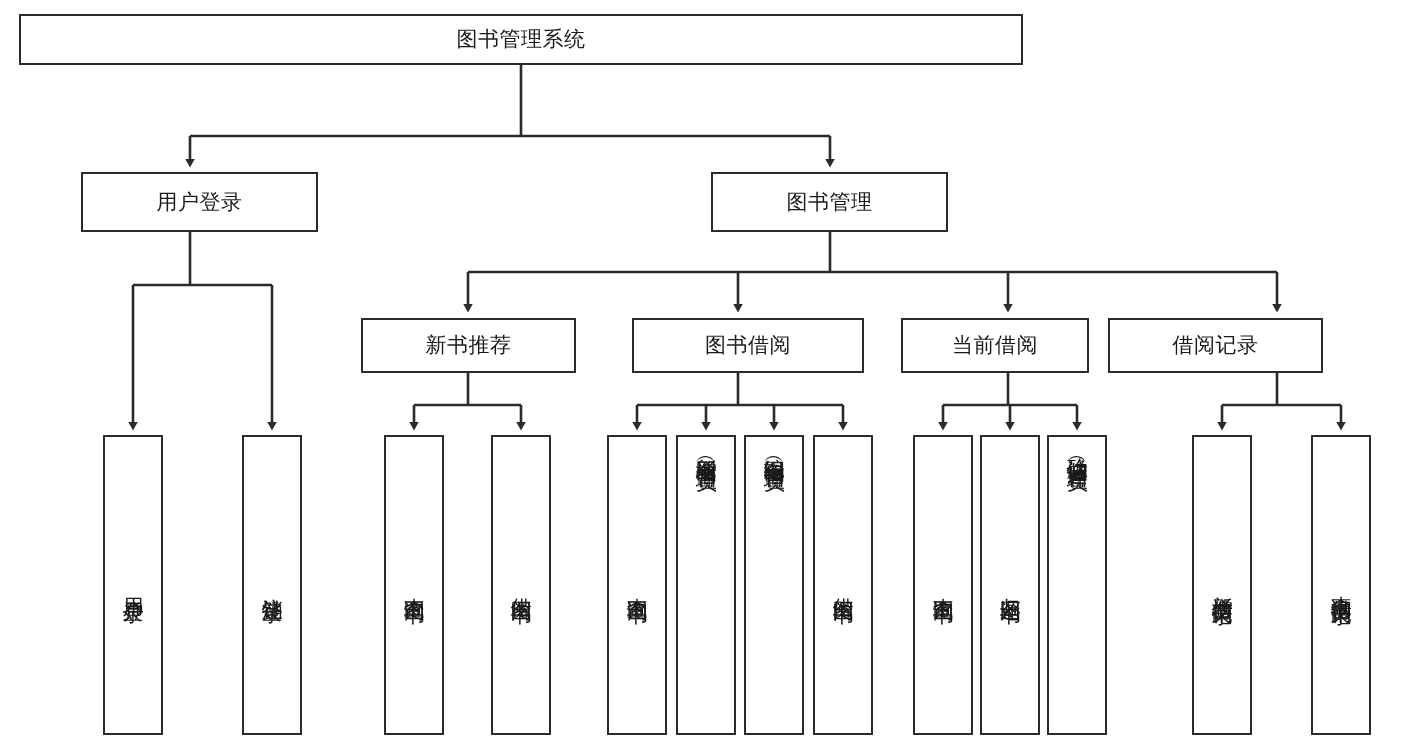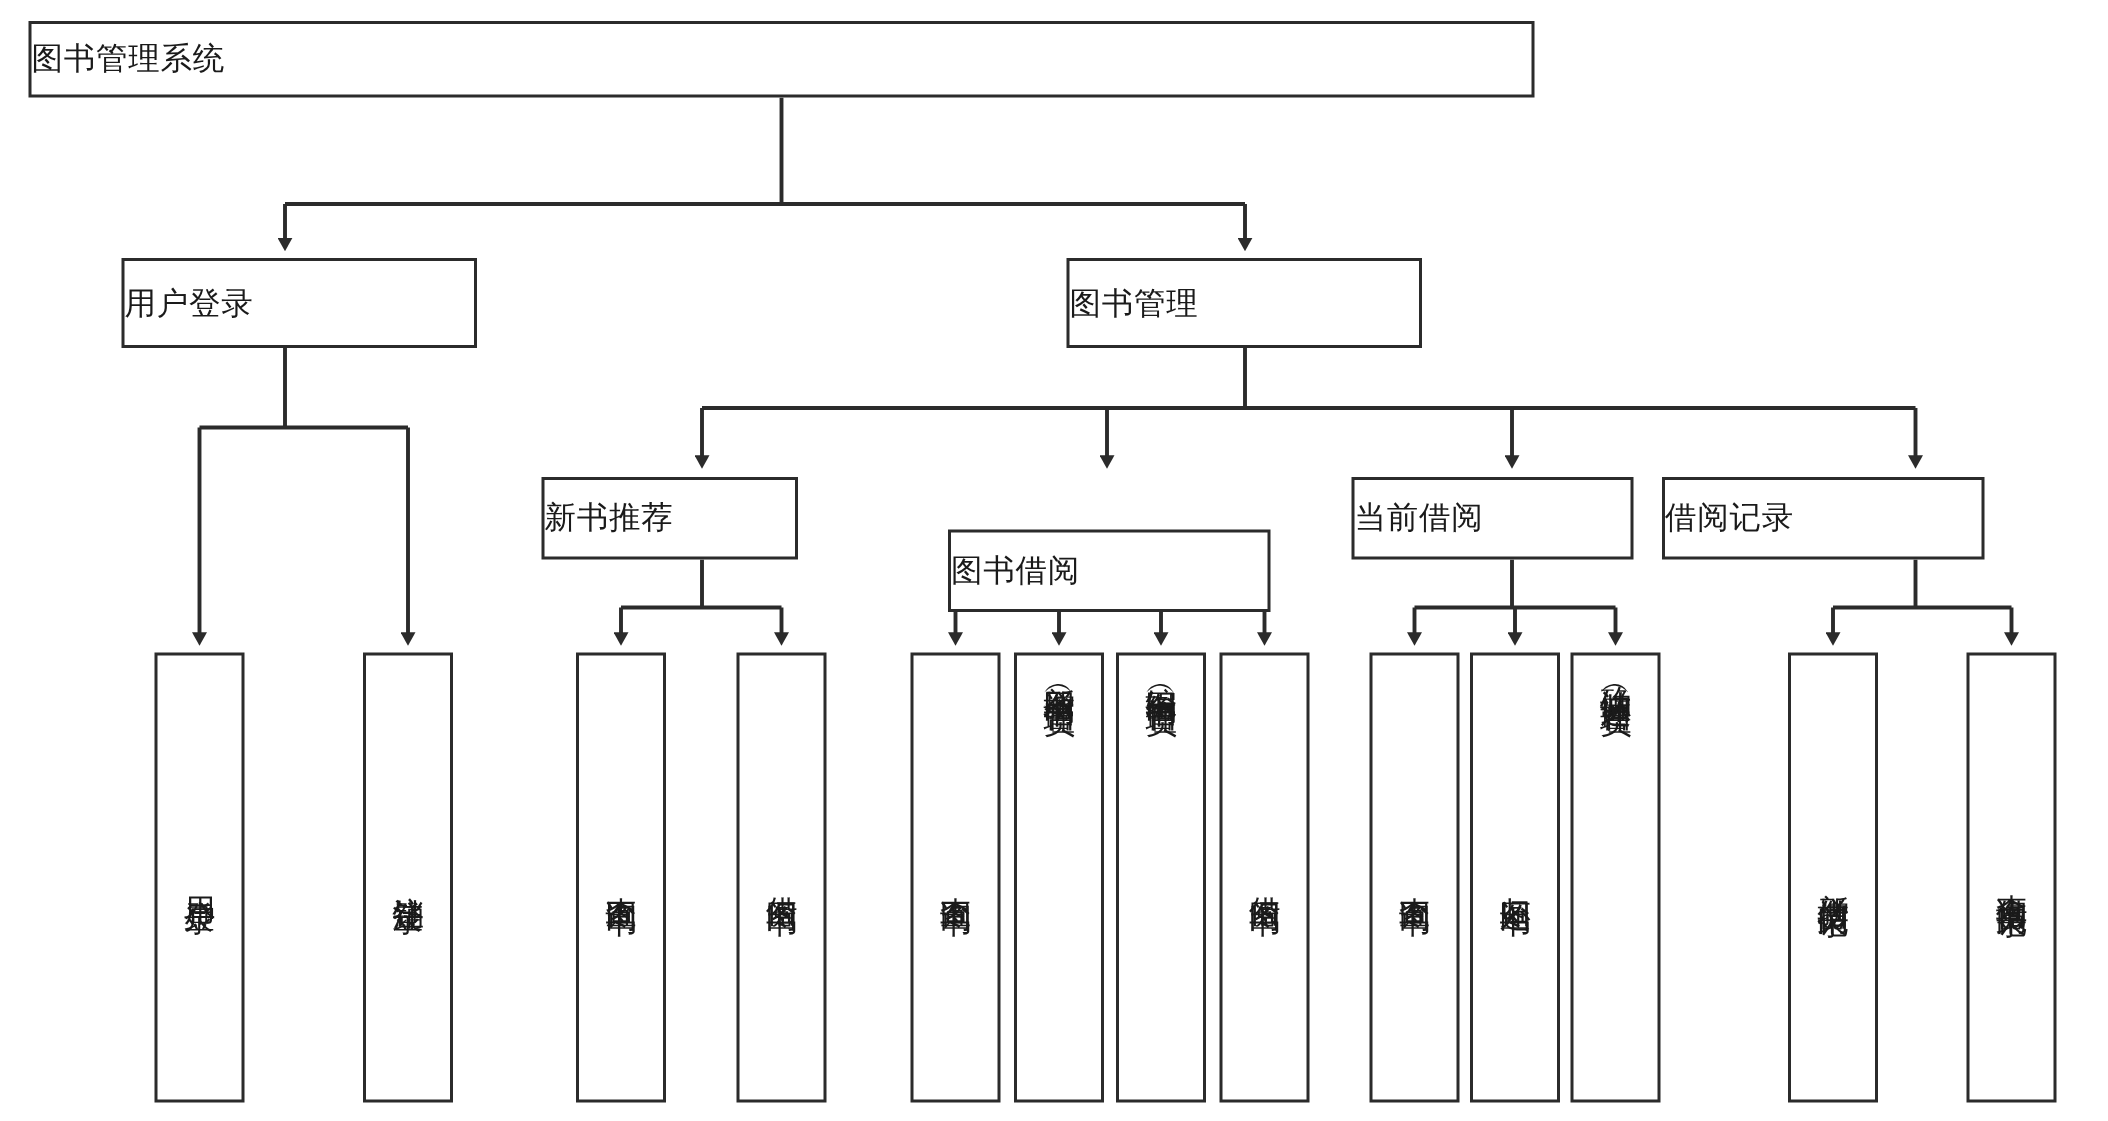--- a/index.html
+++ b/index.html
@@ -27,21 +27,21 @@
     height: 747px;
     pointer-events: none;
   }
   .node {
     position: absolute;
     box-sizing: border-box;
     background: #ffffff;
     border: 2px solid #2b2b2b;
     display: flex;
     align-items: center;
-    justify-content: flex-start;
+    justify-content: center;
     color: #1a1a1a;
   }
   .node .label {
     display: block;
     text-align: center;
     line-height: 1.28;
     letter-spacing: 0.5px;
   }
   .node.horiz .label {
     writing-mode: horizontal-tb;
@@ -135,24 +135,24 @@
     <span class="label">图书管理系统</span>
   </div>
 
   <div class="node horiz" style="left:81px; top:172px; width:237px; height:60px;">
     <span class="label">用户登录</span>
   </div>
   <div class="node horiz" style="left:711px; top:172px; width:237px; height:60px;">
     <span class="label">图书管理</span>
   </div>
 
-  <div class="node horiz" style="left:361px; top:318px; width:171px; height:55px;">
+  <div class="node horiz" style="left:361px; top:318px; width:215px; height:55px;">
     <span class="label">新书推荐</span>
   </div>
-  <div class="node horiz" style="left:632px; top:318px; width:215px; height:55px;margin-top:35px;">
+  <div class="node horiz" style="left:632px; top:318px; width:232px; height:55px;">
     <span class="label">图书借阅</span>
   </div>
   <div class="node horiz" style="left:901px; top:318px; width:188px; height:55px;">
     <span class="label">当前借阅</span>
   </div>
   <div class="node horiz" style="left:1108px; top:318px; width:215px; height:55px;">
     <span class="label">借阅记录</span>
   </div>
 
   <div class="node vert centered" style="left:103px; top:435px; width:60px; height:300px;">

